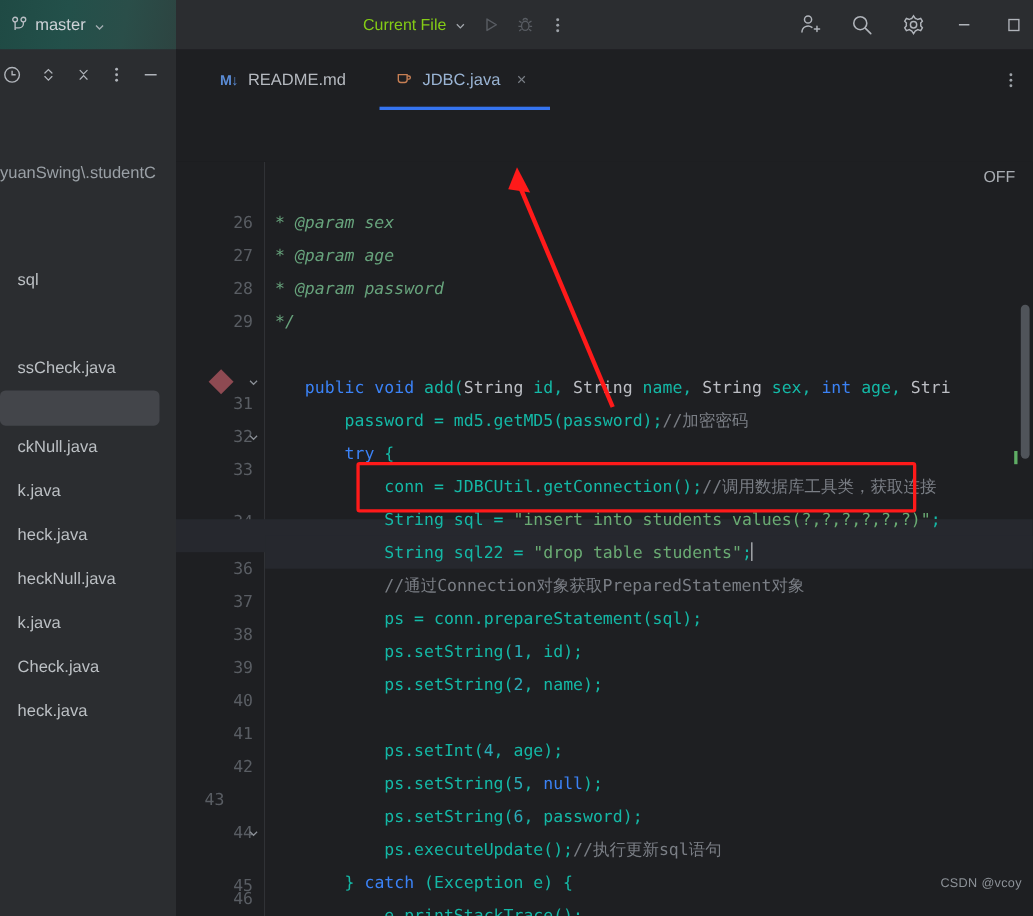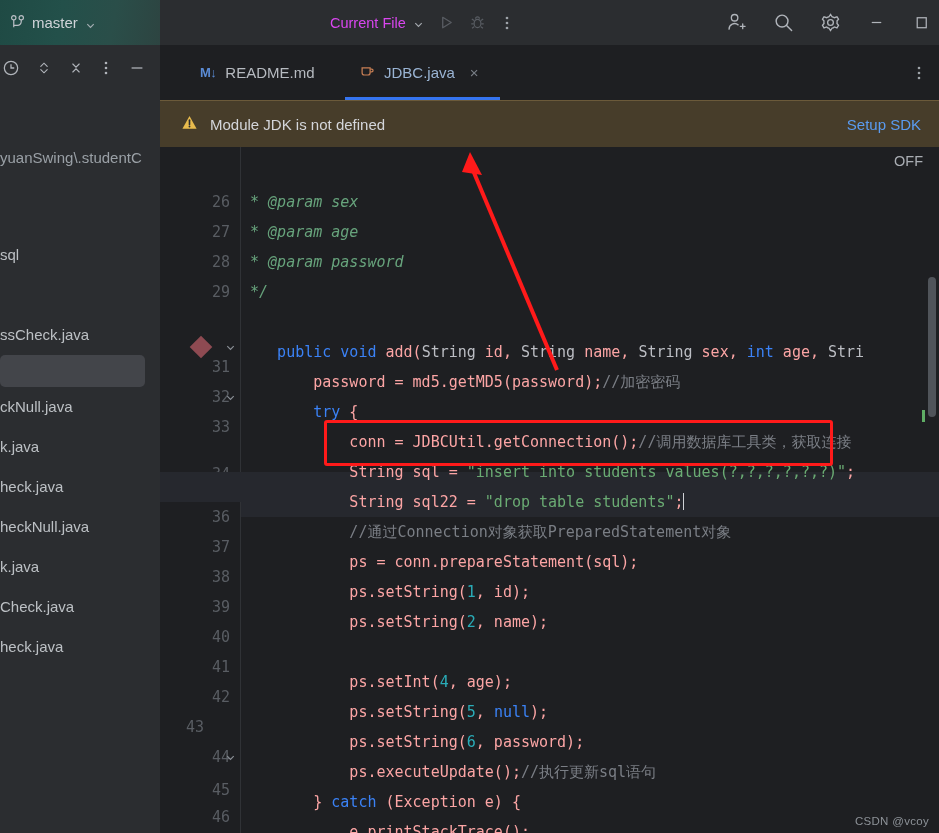--- a/index.html
+++ b/index.html
@@ -27,21 +27,21 @@
   }
   .branch-icon{width:15px;height:17px;display:block;}
   .chev{width:11px;height:11px;display:block;opacity:.85;}
 
   .tb-center{
     position:absolute;left:330px;top:0;height:45px;
     display:flex;align-items:center;gap:14px;
   }
   .run-config{
     display:flex;align-items:center;gap:7px;
-    color:#d946ef;font-size:14.5px;
+    color:#84cc16;font-size:14.5px;
   }
   .tb-icon{display:flex;align-items:center;justify-content:center;cursor:default;}
   .tb-right{
     position:absolute;right:8px;top:0;height:45px;
     display:flex;align-items:center;gap:26px;
   }
 
   
   .leftpanel{
     position:absolute;left:0;top:45px;width:160px;height:788px;
@@ -57,21 +57,21 @@
     position:absolute;left:0;top:104px;width:160px;
     color:#9aa0a6;font-size:15px;white-space:nowrap;
     overflow:hidden;
   }
   .lp-tree{
     position:absolute;left:0;top:150px;width:160px;
   }
   .tree-row{
     height:40px;line-height:40px;
     color:#bcc0c4;font-size:15px;white-space:nowrap;
-    padding-left:0px;overflow:hidden;
+    padding-left:16px;overflow:hidden;
   }
   .tree-row.selected{
     background:#43454a;border-radius:5px;margin-right:15px;height:32px;
   }
   .tree-spacer{height:40px;}
 
   
   .editor-area{
     position:absolute;left:160px;top:45px;width:779px;height:788px;
     background:#1e1f22;
@@ -157,21 +157,21 @@
   .cline{
     position:absolute;left:0;width:698px;height:30px;line-height:30px;
     white-space:pre;
   }
   .cline.hl{background:#26282e;}
   .hlrow{
     position:absolute;left:-81px;width:779px;height:30px;background:#26282e;
   }
 
   
-  .t-def  {color:#fca5a5;}
+  .t-def  {color:#14b8a6;}
   .t-kw   {color:#3b82f6;}
   .t-str  {color:#6aab73;}
   .t-num  {color:#2aacb8;}
   .t-cmt  {color:#7a7e85;}
   .t-doc  {color:#67a37c;font-style:italic;}
   .t-id   {color:#bcbec4;}
   .caret{
     display:inline-block;width:1px;height:17px;background:#cfd2d6;
     vertical-align:-3px;margin-left:-1px;
   }
@@ -185,21 +185,21 @@
     position:absolute;right:14px;top:263px;width:3px;height:12px;background:#5fad65;
   }
 
   
   .anno-arrow{position:absolute;left:0;top:0;pointer-events:none;}
   .anno-box{
     position:absolute;left:324px;top:420px;width:503px;height:40px;
     border:3px solid #ff1a1a;border-radius:3px;
   }
   .watermark{
-    position:absolute;right:10px;bottom:6px;
+    position:absolute;right:10px;bottom:24px;
     color:#8d9298;font-size:11.5px;letter-spacing:.3px;
   }
 </style>
 </head>
 <body>
 
 <div id="app">
 
   <div class="titlebar">
     <div class="vcs-zone"></div>
@@ -355,31 +355,20 @@
       <div class="tab-underline"></div>
       <div class="tabbar-more">
         <svg viewBox="0 0 12 18" width="12" height="18" fill="#9ea3a9">
           <circle cx="6" cy="4" r="1.3"></circle>
             <circle cx="6" cy="9" r="1.3"></circle>
             <circle cx="6" cy="14" r="1.3"></circle>
         </svg>
       </div>
     </div>
 
-    <div class="banner">
-      <span class="banner-warn">
-        <svg viewBox="0 0 18 18" width="17" height="17">
-          <path d="M9 2 L16.5 15.5 H1.5 Z" fill="#e8bb4d"></path>
-          <path d="M9 6.5 V11" stroke="#2b2d30" stroke-width="1.7" stroke-linecap="round"></path>
-          <circle cx="9" cy="13.3" r="1" fill="#2b2d30"></circle>
-        </svg>
-      </span>
-      <span class="banner-text">Module JDK is not defined</span>
-      <span class="banner-action">Setup SDK</span>
-    </div>
 
     <div class="codepane">
       <div class="off-label">OFF</div>
 
       <div class="gutter">
         <div class="gutter-line" style="top:40px;">26</div>
         <div class="gutter-line" style="top:70px;">27</div>
         <div class="gutter-line" style="top:100px;">28</div>
         <div class="gutter-line" style="top:130px;">29</div>
         <div class="bookmark-diamond" style="top:192px;"></div>
@@ -406,21 +395,21 @@
         <div class="gutter-line" style="top:475px;">40</div>
         <div class="gutter-line" style="top:505px;">41</div>
         <div class="gutter-line" style="top:535px;">42</div>
         <div class="gutter-line" style="top:565px;text-align:center;">43</div>
         <div class="gutter-line" style="top:595px;">44</div>
         <div class="fold" style="top:595px;">
           <svg viewBox="0 0 12 12" width="11" height="11" fill="none" stroke="#8a8f96" stroke-width="1.3">
               <path d="M2.5 4.5 L6 8 L9.5 4.5"></path>
             </svg>
         </div>
-        <div class="gutter-line" style="top:628px;">45</div>
+        <div class="gutter-line" style="top:643px;">45</div>
         <div class="gutter-line" style="top:655px;">46</div>
         <div class="gutter-line" style="top:685px;">47</div>
 
       </div>
 
       <div class="code">
         <div class="hlrow" style="top:325px;"></div>
         <div class="cline" style="top:40px;"><span class="t-doc"> * @param sex</span></div>
         <div class="cline" style="top:70px;"><span class="t-doc"> * @param age</span></div>
         <div class="cline" style="top:100px;"><span class="t-doc"> * @param password</span></div>

